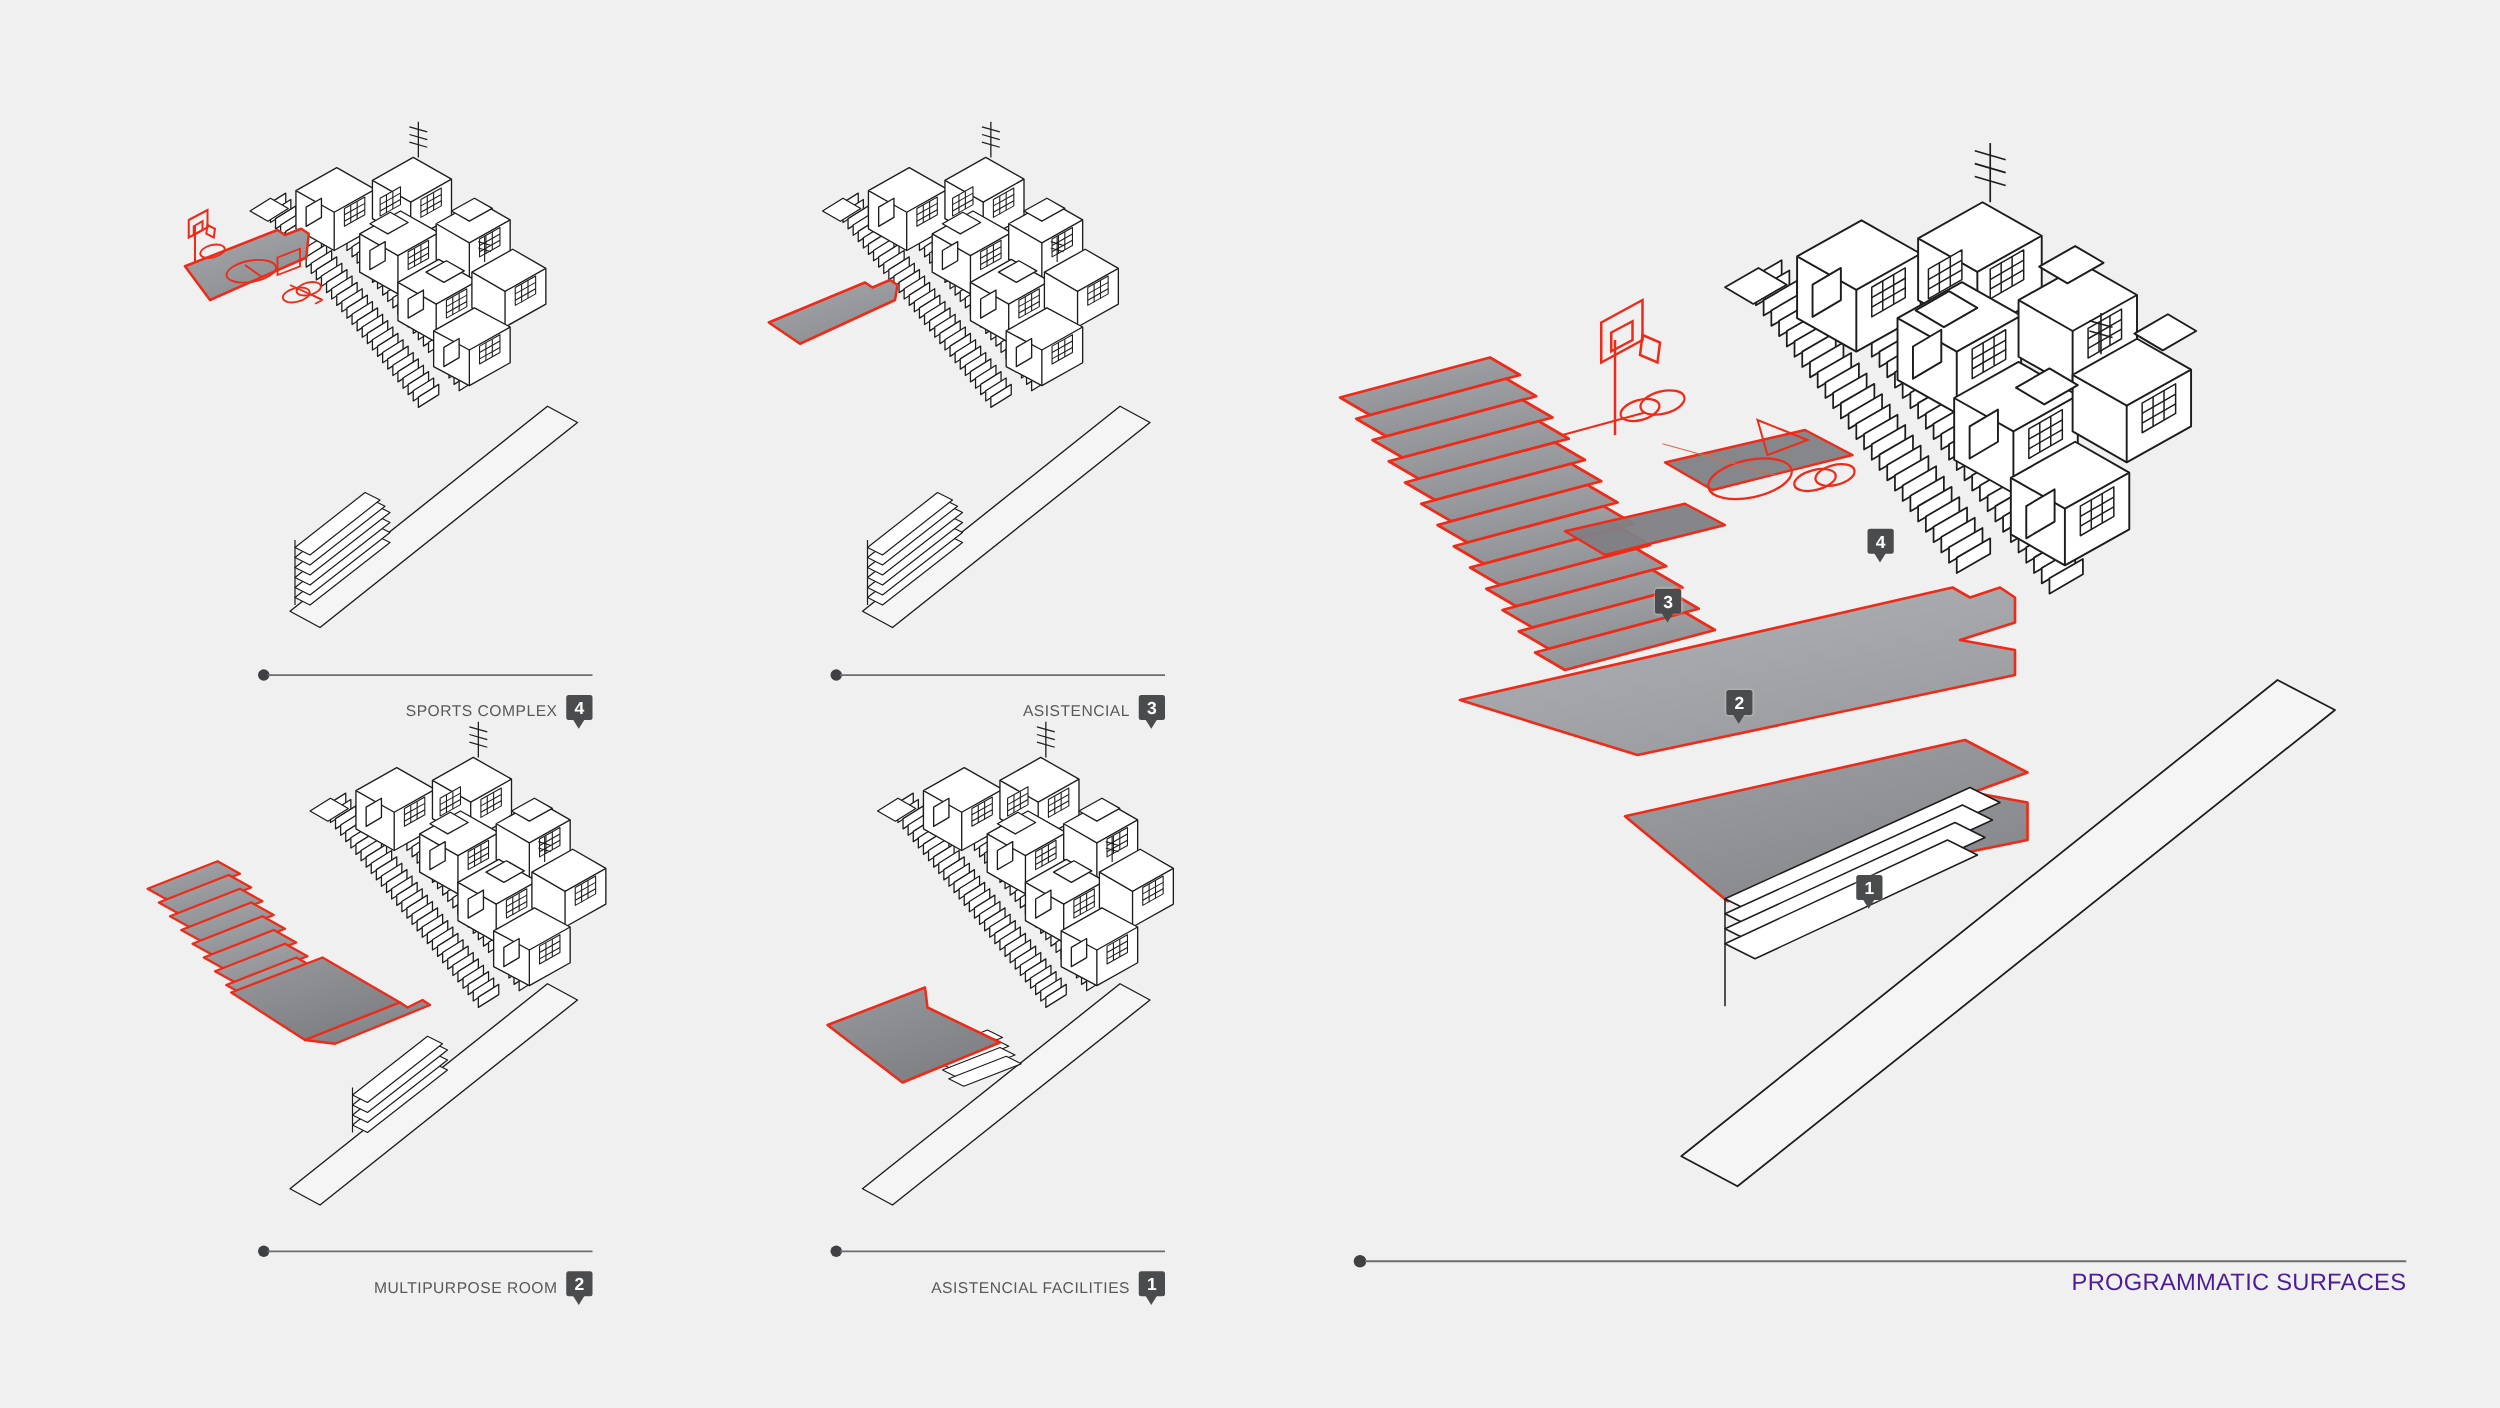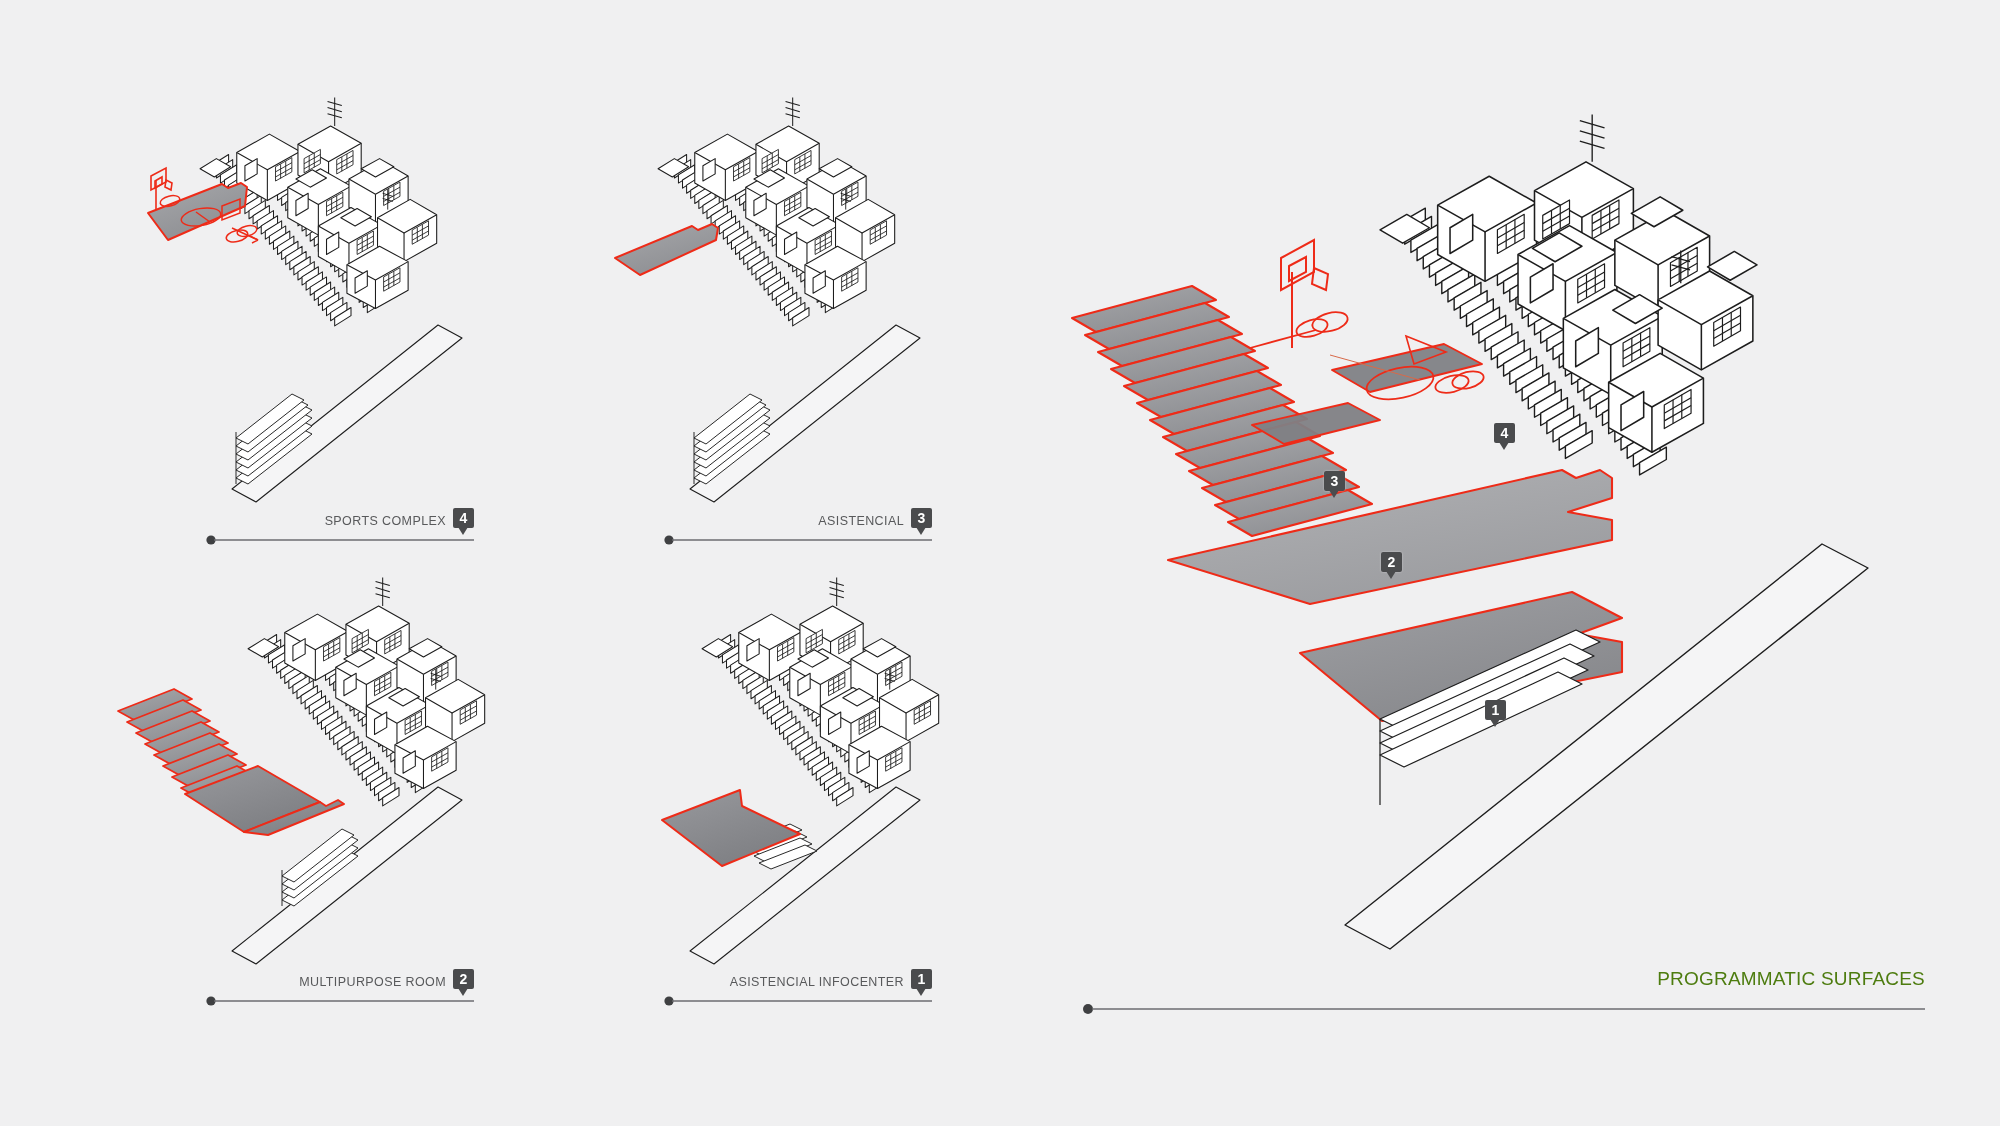--- a/index.html
+++ b/index.html
@@ -27,31 +27,32 @@
   }
 
   
   .caption {
     position: absolute;
     display: flex;
     align-items: center;
     justify-content: flex-end;
     gap: 7px;
     height: 18px;
+    margin-top: 48px;
   }
   .caption-text {
     font-size: 12.5px;
     letter-spacing: 0.4px;
     color: #58595b;
     white-space: nowrap;
     font-family: "Liberation Sans", sans-serif;
   }
   .caption.big .caption-text {
     font-size: 19px;
-    color: #4d7c0f;
+    color: #4c1d95;
     letter-spacing: 0.2px;
   }
 
   
   .pin {
     position: relative;
     width: 21px;
     height: 27px;
     flex: 0 0 auto;
   }
@@ -656,21 +657,21 @@
 
   <div class="caption" style="left:254px; top:973px; width:220px;">
     <span class="caption-text">MULTIPURPOSE ROOM</span>
     <span class="pin">
       <span class="pin-box">2</span>
       <span class="pin-tip"></span>
     </span>
   </div>
 
   <div class="caption" style="left:702px; top:973px; width:230px;">
-    <span class="caption-text">ASISTENCIAL INFOCENTER</span>
+    <span class="caption-text">ASISTENCIAL FACILITIES</span>
     <span class="pin">
       <span class="pin-box">1</span>
       <span class="pin-tip"></span>
     </span>
   </div>
 
   <div class="caption big" style="left:1525px; top:970px; width:400px;">
     <span class="caption-text">PROGRAMMATIC SURFACES</span>
   </div>
 

